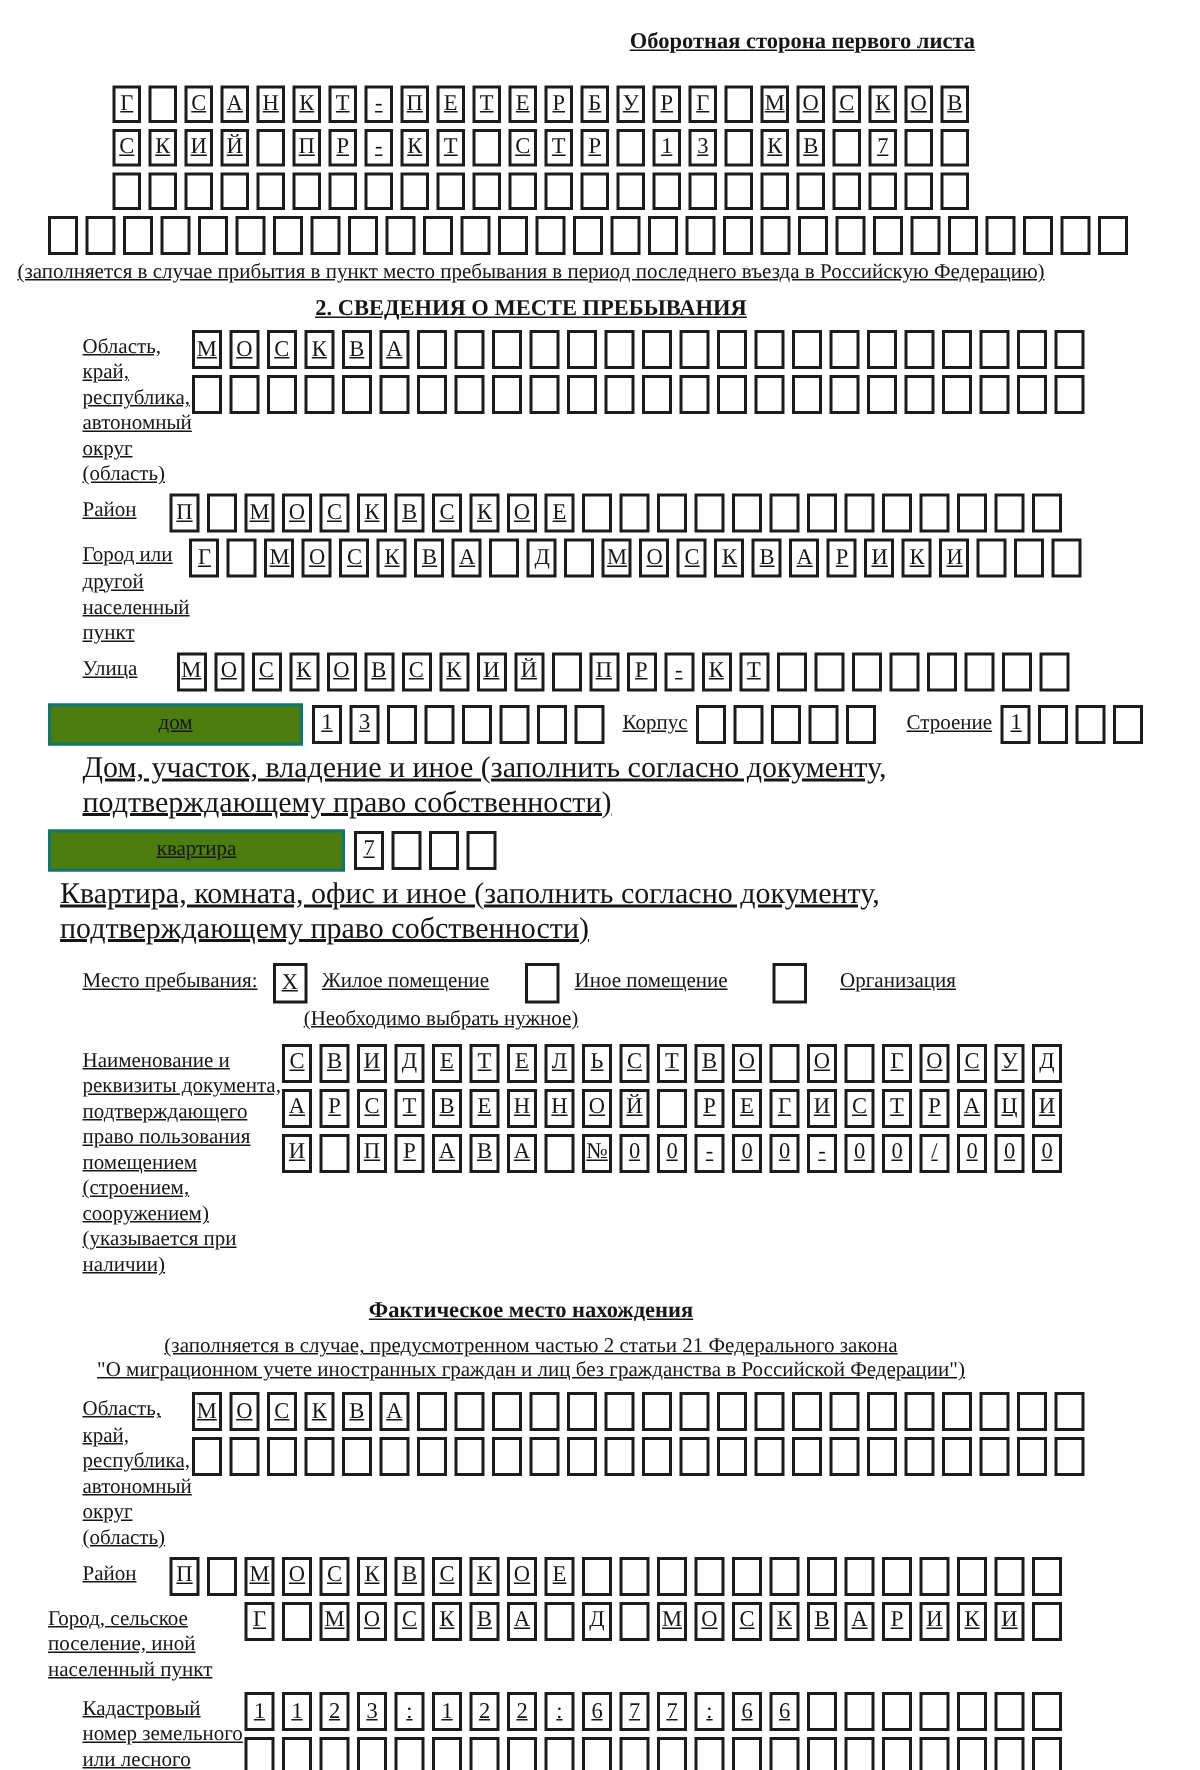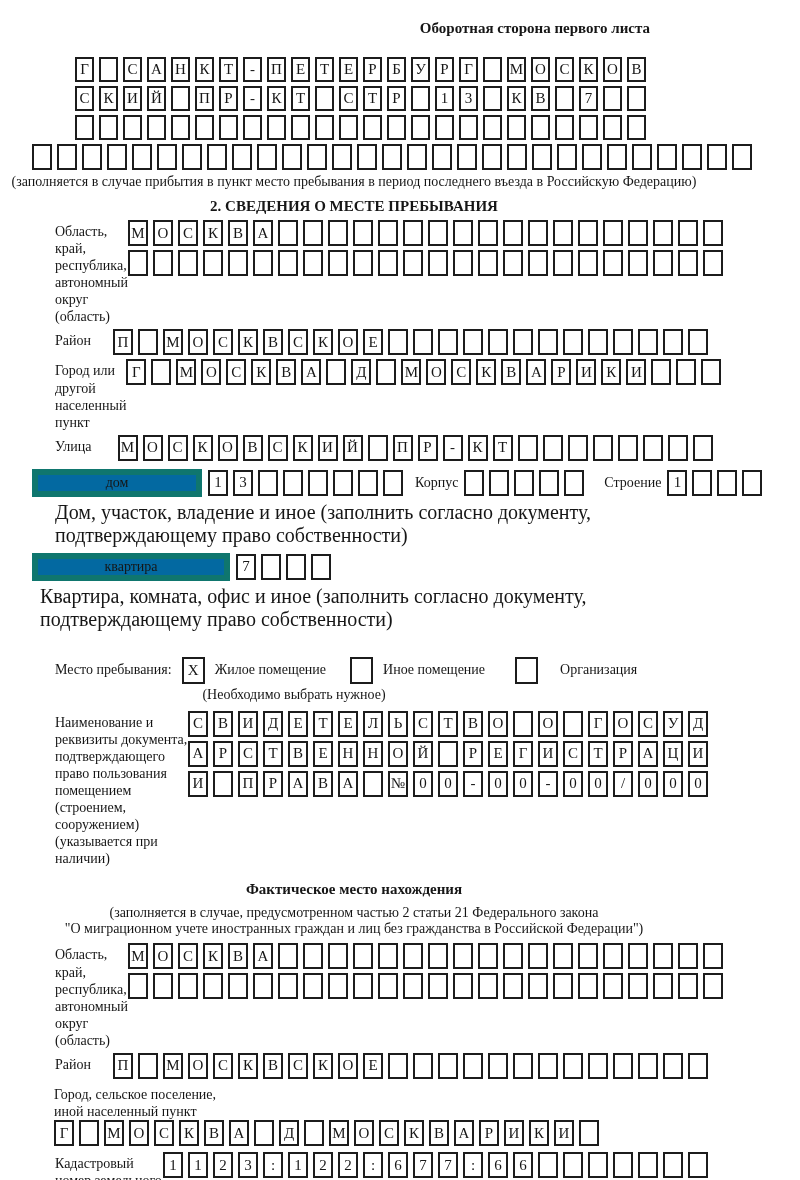--- a/index.html
+++ b/index.html
@@ -1,37 +1,37 @@
 <!DOCTYPE html>
 <html><head>
 <meta charset="utf-8">
 <style>
   html,body{margin:0;padding:0;}
   body{
     width:800px;height:1180px;background:#ffffff;color:#161616;
     font-family:"Liberation Serif","DejaVu Serif",serif;
     overflow:hidden;
   }
-  .page{position:relative;width:708px;height:1180px;}
+  .page{position:relative;width:708px;height:1180px;text-decoration:underline;}
   .hdr{padding-top:20px;padding-right:58px;text-align:right;font-weight:bold;font-size:15px;}
   .field{display:flex;align-items:flex-start;}
   .label{font-size:14px;line-height:1.22;padding-top:3px;}
   .rows{display:flex;flex-direction:column;gap:4px;}
   .boxes{display:flex;gap:5px;}
   .cell{
     width:19px;height:25px;border:2px solid #1c1c1c;box-sizing:border-box;
     display:flex;align-items:center;justify-content:center;
     font-size:15px;flex:0 0 auto;background:#fff;
   }
   .boxes.w20 .cell{width:20px;height:26px;}
   .boxes.mark .cell{width:23px;height:27px;}
   .note{font-size:14px;text-align:center;}
   .sec-title{font-size:15px;font-weight:bold;text-align:center;}
-  .longbox{border:6px solid #0f766e;box-sizing:border-box;height:28px;display:flex;
-    align-items:center;justify-content:center;font-size:14px;flex:0 0 auto;background:#0369a1;}
+  .longbox{border:2px solid #0f766e;box-sizing:border-box;height:28px;display:flex;
+    align-items:center;justify-content:center;font-size:14px;flex:0 0 auto;background:#4d7c0f;}
   .inline-lbl{font-size:14px;white-space:nowrap;}
   .caption{font-size:20px;}
   .stamp-box{border:2px solid #1c1c1c;box-sizing:border-box;background:#fff;}
 </style>
 </head>
 <body>
 
 <div class="page">
 
   <div class="hdr">Оборотная сторона первого листа</div>
@@ -335,21 +335,21 @@
     <div class="longbox" style="width:198px;">квартира</div>
     <div class="boxes w20">
         <div class="cell">7</div>
         <div class="cell"></div>
         <div class="cell"></div>
         <div class="cell"></div>
       </div>
   </div>
   <div class="caption" style="margin-top:4px;margin-left:40px;">Квартира, комната, офис и иное (заполнить согласно документу, подтверждающему право собственности)</div>
 
-  <div style="display:flex;align-items:center;margin-top:26px;margin-left:55px;gap:10px;">
+  <div style="display:flex;align-items:center;margin-top:11px;margin-left:55px;gap:10px;">
     <div class="inline-lbl">Место пребывания:</div>
     <div class="boxes mark">
         <div class="cell">X</div>
       </div>
     <div class="inline-lbl">Жилое помещение</div>
     <div class="boxes mark" style="margin-left:14px;">
         <div class="cell"></div>
       </div>
     <div class="inline-lbl">Иное помещение</div>
     <div class="boxes mark" style="margin-left:20px;">
@@ -519,21 +519,21 @@
         <div class="cell"></div>
         <div class="cell"></div>
         <div class="cell"></div>
         <div class="cell"></div>
         <div class="cell"></div>
         <div class="cell"></div>
         <div class="cell"></div>
       </div>
   </div>
 
-  <div class="field" style="margin-top:4px;margin-left:54px;flex-direction:column;">
+  <div class="field" style="margin-top:4px;margin-left:32px;">
     <div class="label" style="width:173px;">Город, сельское поселение, иной населенный пункт</div>
     <div class="boxes w20">
         <div class="cell">Г</div>
         <div class="cell"></div>
         <div class="cell">М</div>
         <div class="cell">О</div>
         <div class="cell">С</div>
         <div class="cell">К</div>
         <div class="cell">В</div>
         <div class="cell">А</div>

